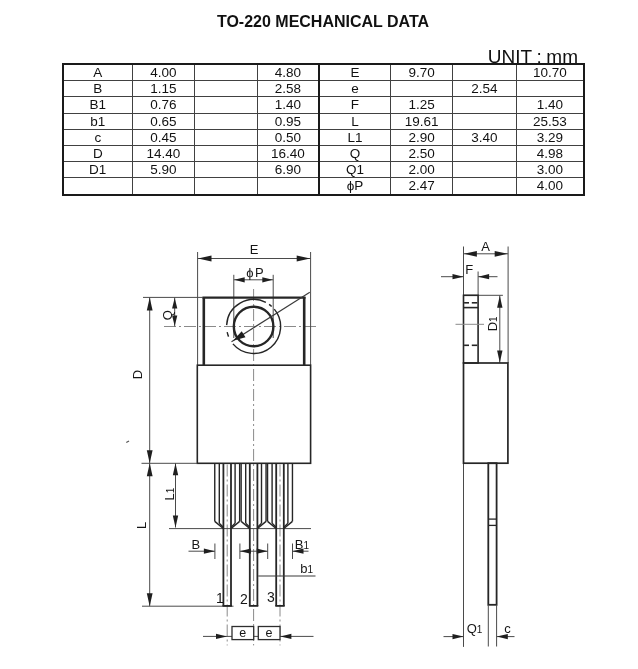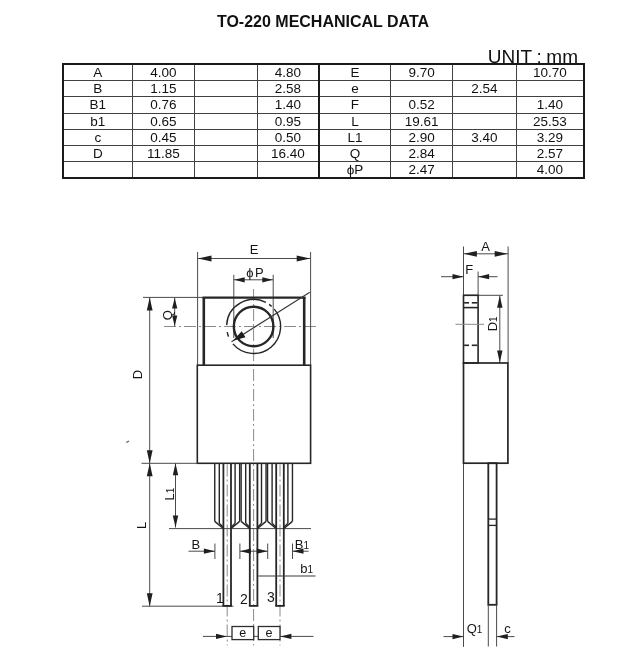--- a/index.html
+++ b/index.html
@@ -53,21 +53,21 @@
         <td></td>
         <td>2.54</td>
         <td></td>
       </tr>
 <tr>
         <td>B1</td>
         <td>0.76</td>
         <td></td>
         <td>1.40</td>
         <td class="dv">F</td>
-        <td>0.52</td>
+        <td>1.25</td>
         <td></td>
         <td>1.40</td>
       </tr>
 <tr>
         <td>b1</td>
         <td>0.65</td>
         <td></td>
         <td>0.95</td>
         <td class="dv">L</td>
         <td>19.61</td>
@@ -79,27 +79,37 @@
         <td>0.45</td>
         <td></td>
         <td>0.50</td>
         <td class="dv">L1</td>
         <td>2.90</td>
         <td>3.40</td>
         <td>3.29</td>
       </tr>
 <tr>
         <td>D</td>
-        <td>11.85</td>
+        <td>14.40</td>
         <td></td>
         <td>16.40</td>
         <td class="dv">Q</td>
-        <td>2.84</td>
-        <td></td>
-        <td>2.57</td>
+        <td>2.50</td>
+        <td></td>
+        <td>4.98</td>
+      </tr>
+<tr>
+        <td>D1</td>
+        <td>5.90</td>
+        <td></td>
+        <td>6.90</td>
+        <td class="dv">Q1</td>
+        <td>2.00</td>
+        <td></td>
+        <td>3.00</td>
       </tr>
 <tr>
         <td></td>
         <td></td>
         <td></td>
         <td></td>
         <td class="dv">ϕP</td>
         <td>2.47</td>
         <td></td>
         <td>4.00</td>

